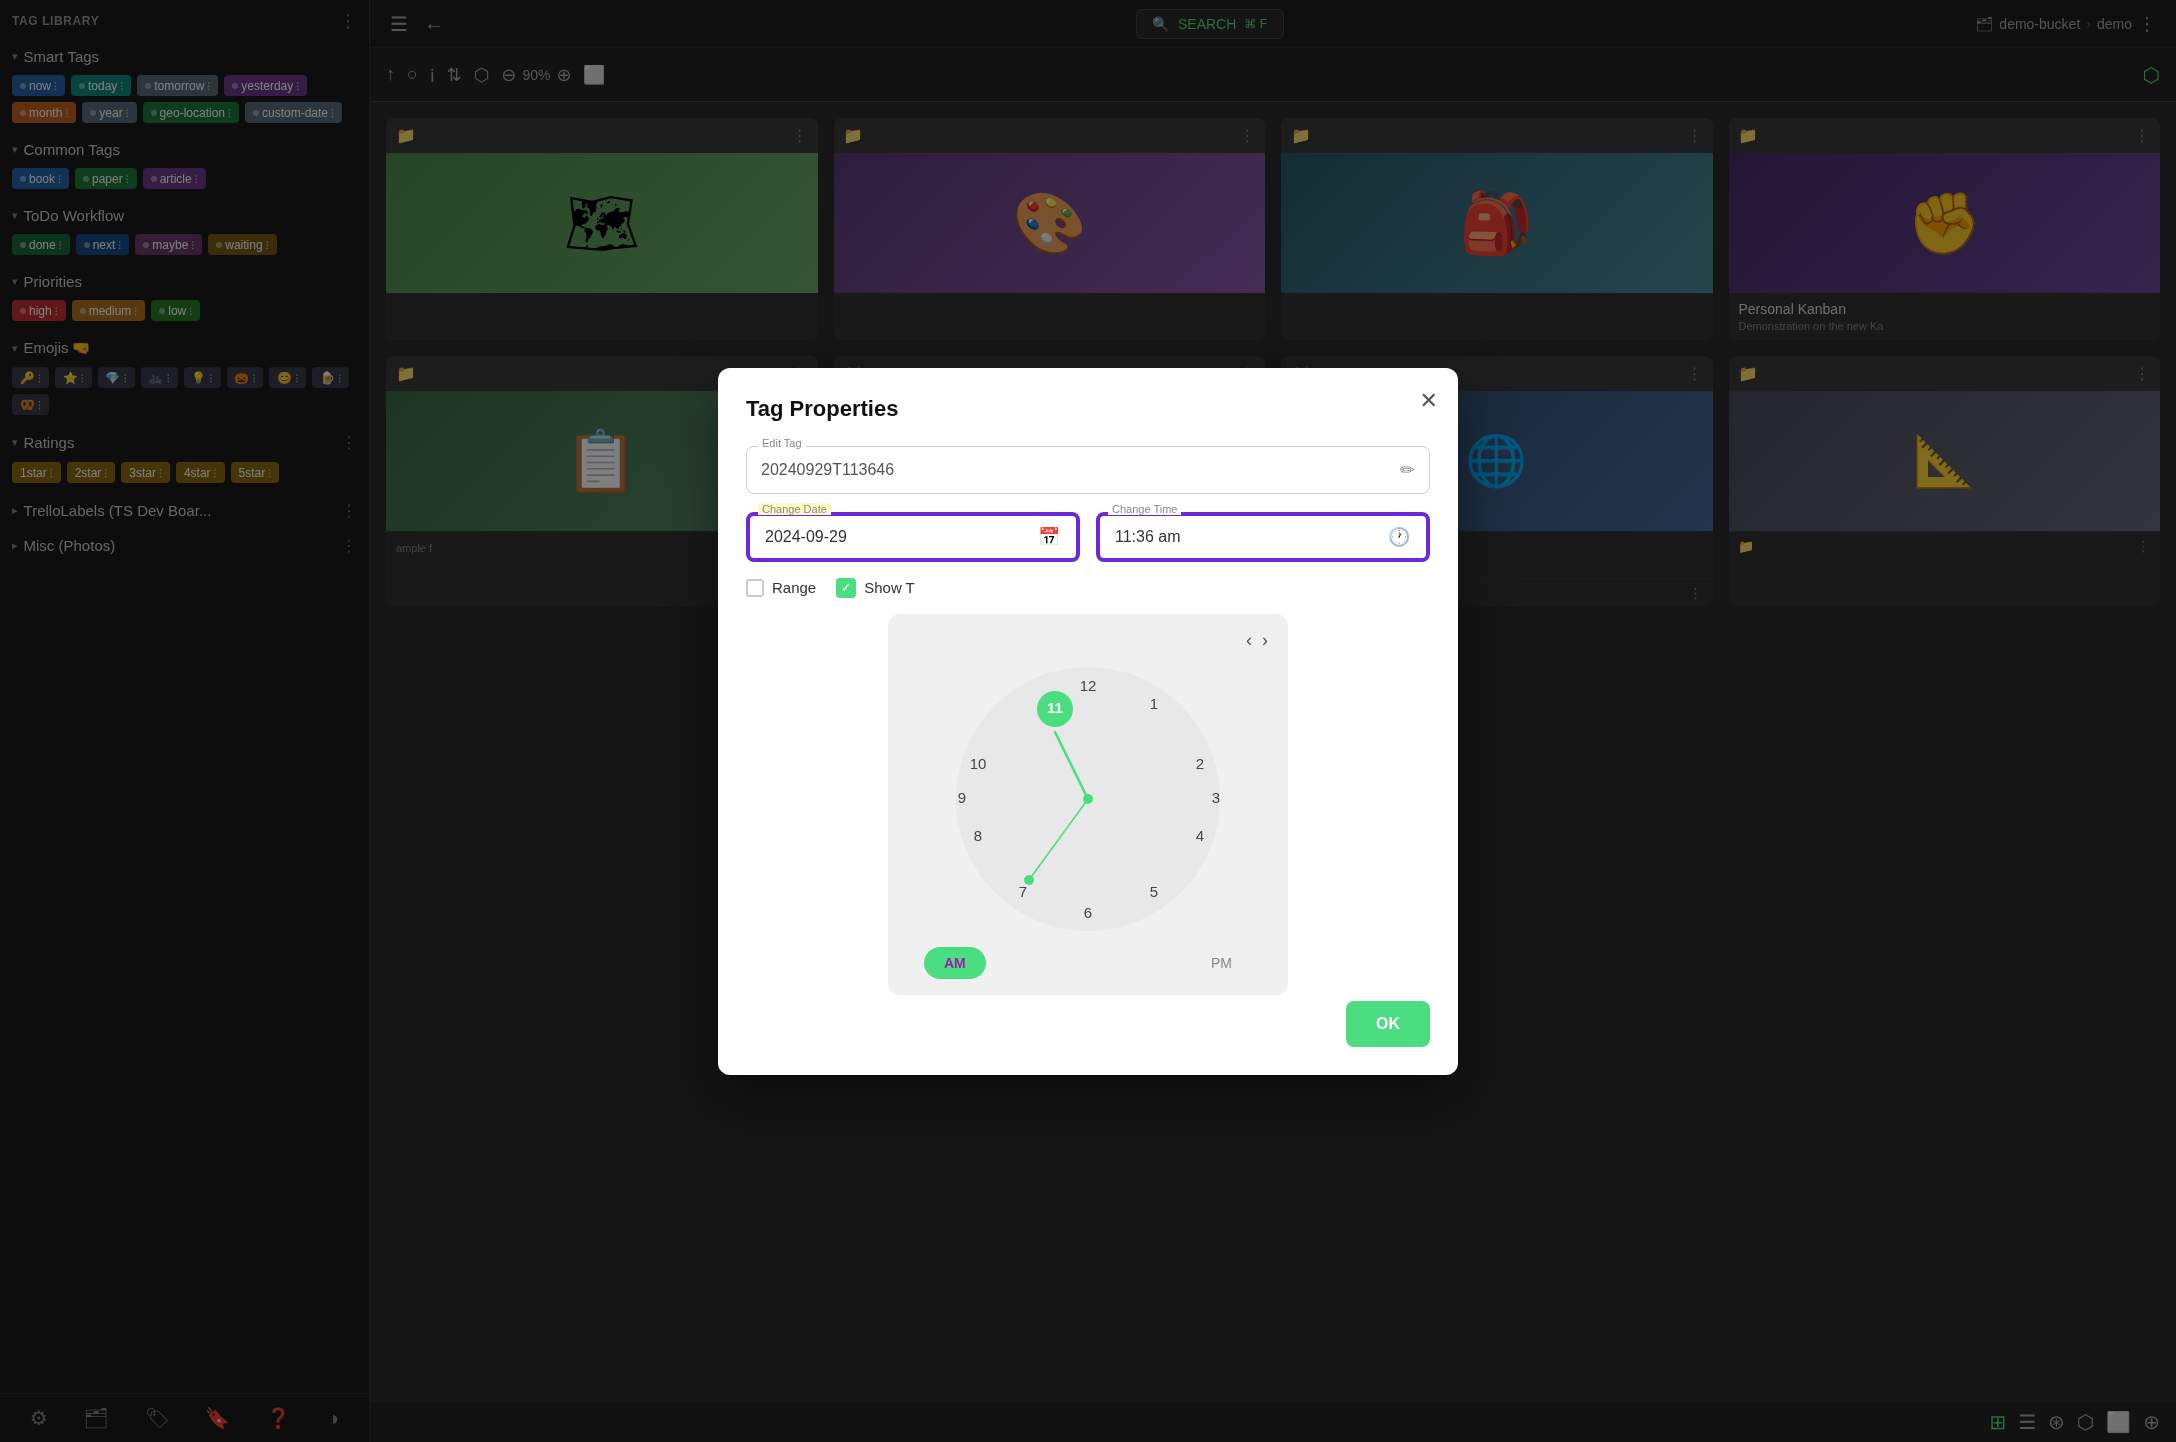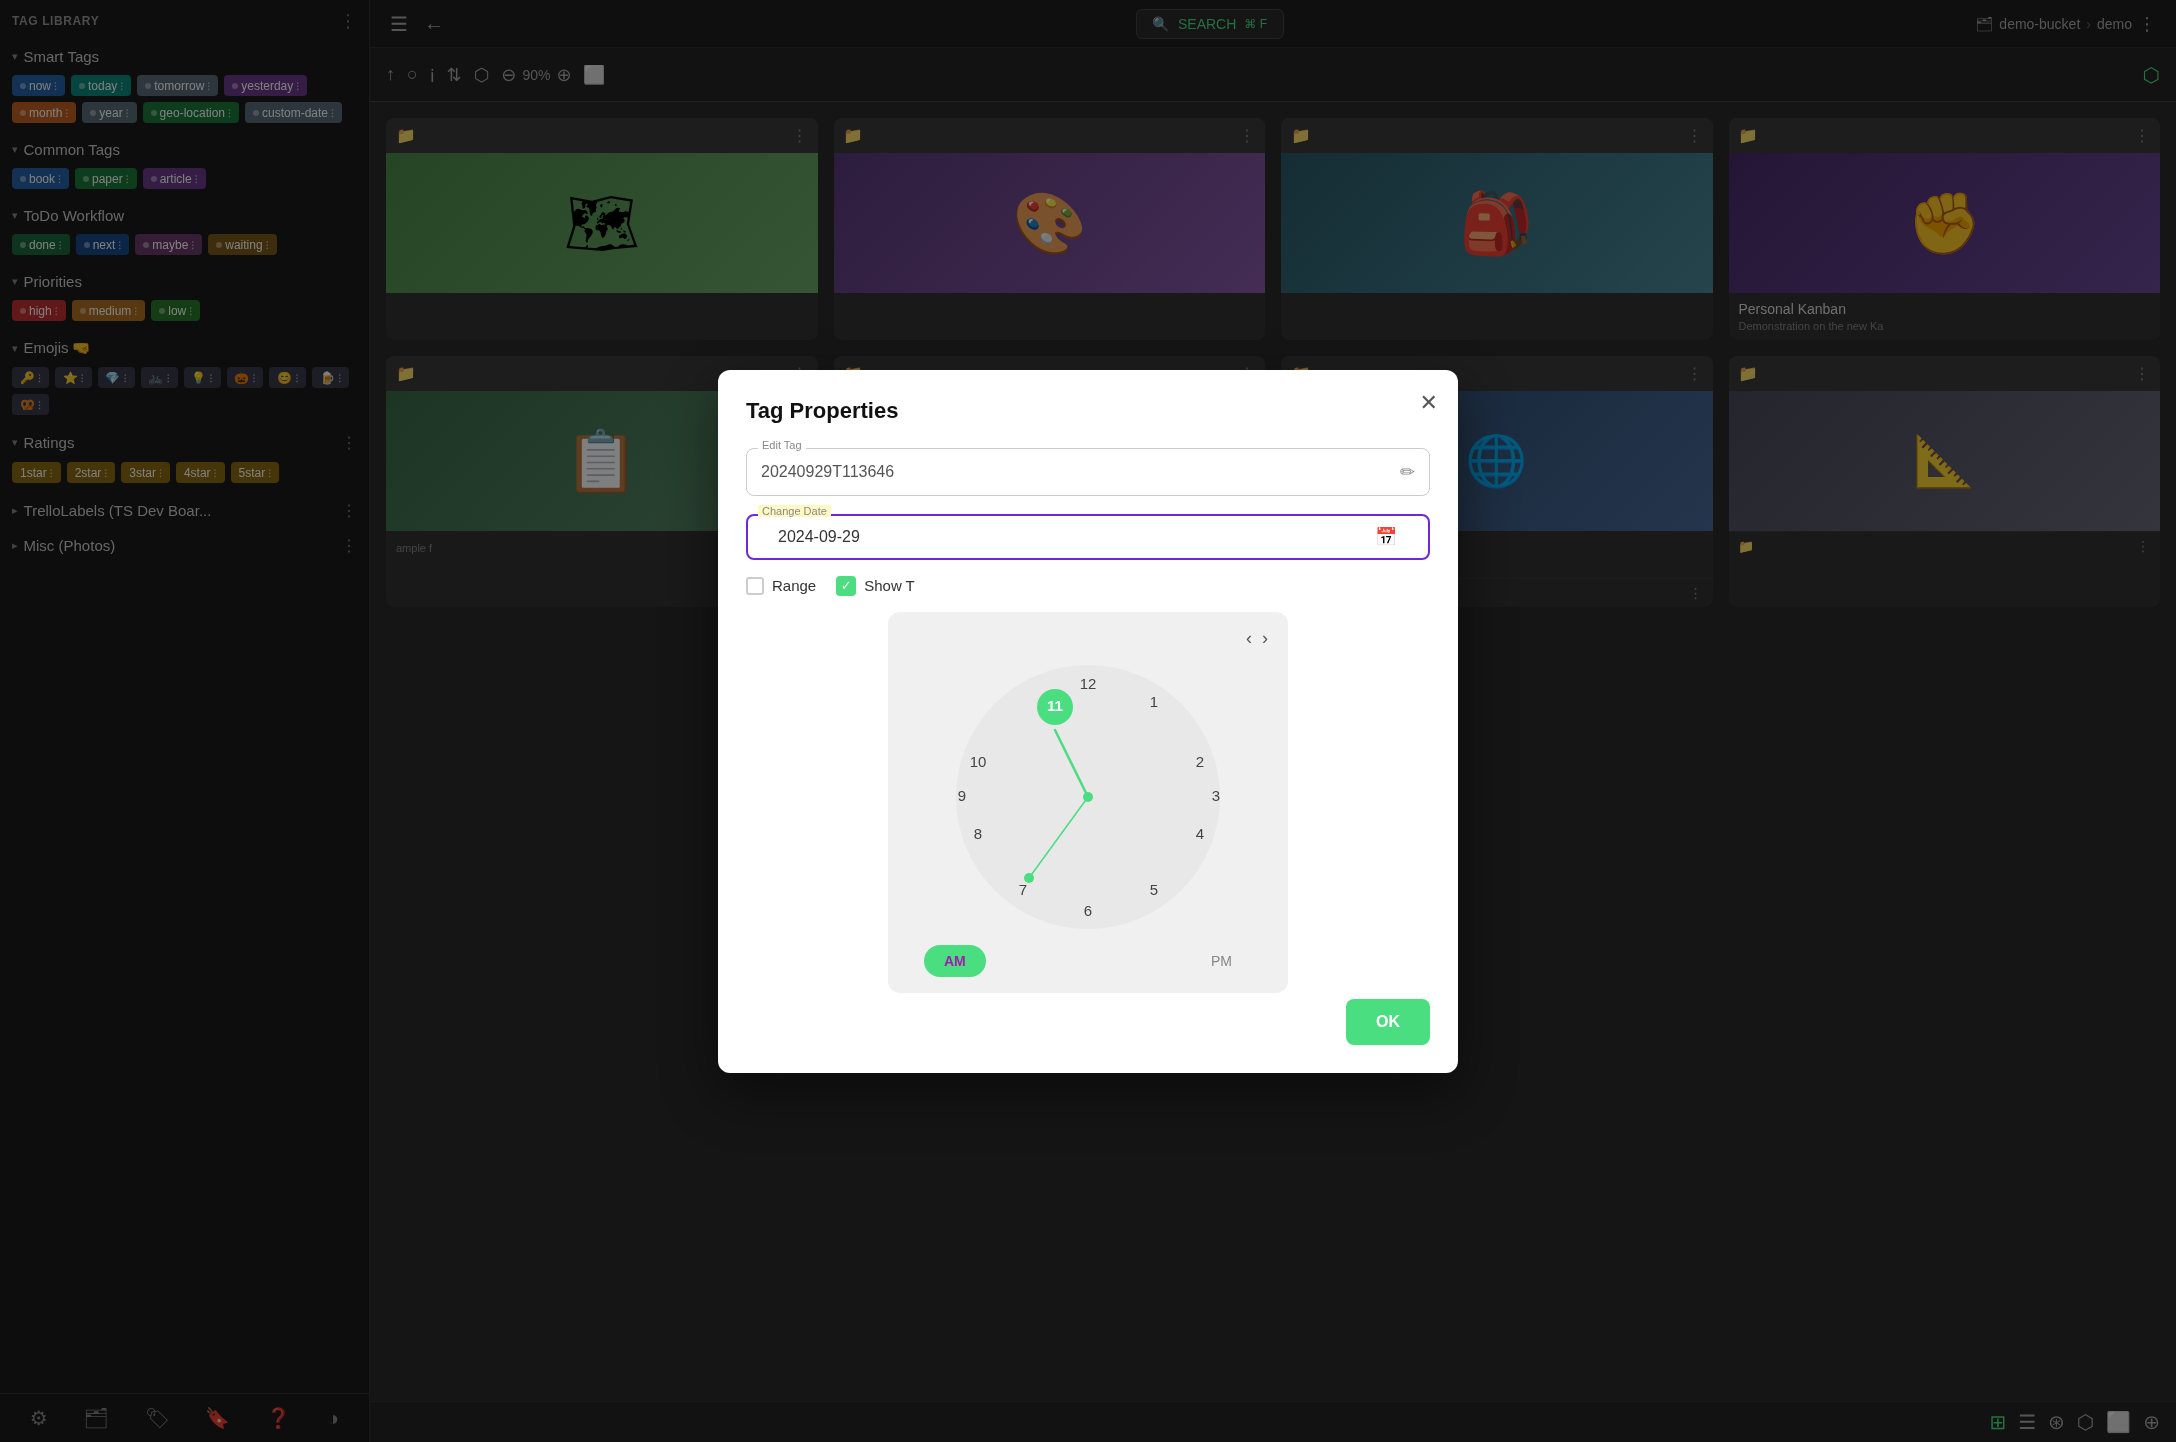--- a/index.html
+++ b/index.html
@@ -340,23 +340,23 @@
     }
     .edit-tag-edit-icon { color: #888; font-size: 18px; cursor: pointer; }
 
     .date-time-row {
       display: flex;
       gap: 16px;
       margin-bottom: 16px;
     }
     .date-field, .time-field {
       flex: 1;
-      border: 2px solid #6d28d9;
+      border: 4px solid #6d28d9;
       border-radius: 8px;
-      padding: 10px 30px;
+      padding: 10px 15px;
       display: flex;
       align-items: center;
       justify-content: space-between;
     }
 
     .options-row {
       display: flex;
       align-items: center;
       gap: 20px;
       margin-bottom: 16px;
@@ -840,20 +840,27 @@
     </div>
 
     <div class="date-time-row">
       <div style="position:relative;flex:1;">
         <div style="position:absolute;top:-9px;left:12px;background:#fef9c3;padding:0 4px;font-size:11px;color:#888;z-index:1;">Change Date</div>
         <div class="date-field">
           <span style="font-size:16px;color:#333;">2024-09-29</span>
           <span style="font-size:18px;color:#888;">📅</span>
         </div>
       </div>
+      <div style="position:relative;flex:1;">
+        <div style="position:absolute;top:-9px;left:12px;background:white;padding:0 4px;font-size:11px;color:#888;z-index:1;">Change Time</div>
+        <div class="time-field">
+          <span style="font-size:16px;color:#333;">11:36 am</span>
+          <span style="font-size:18px;color:#888;">🕐</span>
+        </div>
+      </div>
     </div>
 
     <div class="options-row">
       <div class="checkbox-wrap">
         <div class="checkbox"></div>
         <span>Range</span>
       </div>
       <div class="checkbox-wrap">
         <div class="checkbox-checked">
           <span class="checkmark">✓</span>

